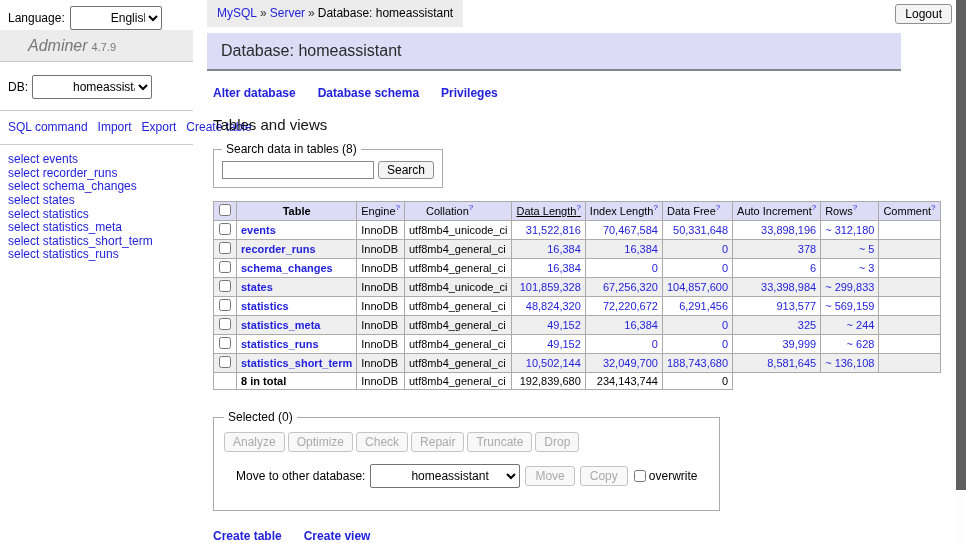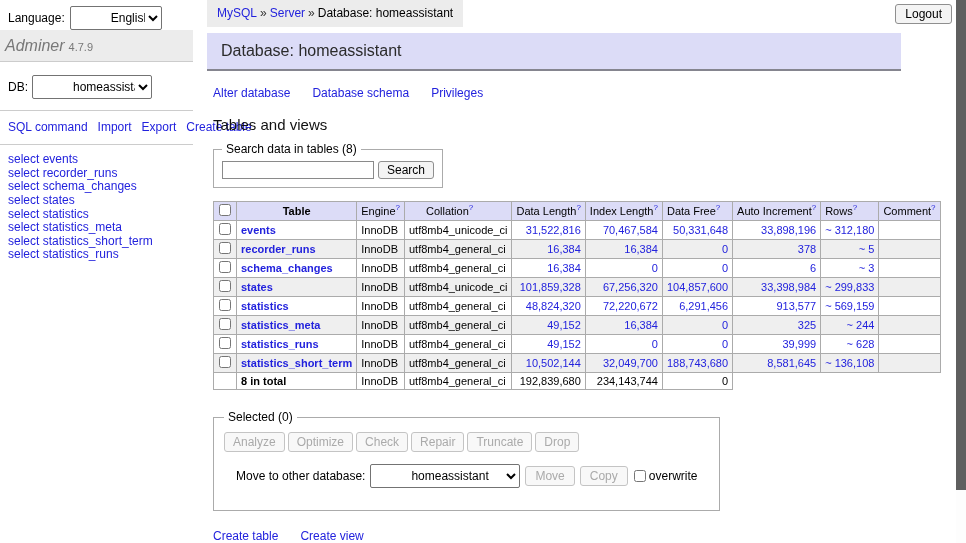--- a/index.html
+++ b/index.html
@@ -27,57 +27,57 @@
   button:disabled { color:#aaa; border-color:#c4c4c4; background:#f8f8f8; }
   #logout-button { position:absolute; top:4px; right:14px; }
 
   
   #scrollbar { position:absolute; top:0; right:0; width:10px; height:543px; background:#fdfdfd; }
   #scrollbar-thumb { position:absolute; top:0; left:0; width:10px; height:490px; background:#5f5f5f; }
 
   
   #menu { position:absolute; top:30px; left:0; width:193px; }
   #menu h1 {
-    margin:0; padding:7px 5px 6px; background:#ececec; border-bottom:1px solid #ccc;
+    margin:0; padding:7px 28px 6px; background:#ececec; border-bottom:1px solid #ccc;
     font-size:16px; font-weight:normal;
   }
   #menu h1 a { color:#787878; font-style:italic; }
   #menu .version { font-size:11px; color:#787878; margin-left:4px; }
   #menu .dbform { margin:0; padding:13px 8px 11px; border-bottom:1px solid #ccc; }
   #menu .dbform select { width:120px; margin-left:4px; }
   #menu .links { margin:0; padding:9px 8px 10px; border-bottom:1px solid #ccc; line-height:1.2; }
   #menu .links a { margin-right:10px; white-space:nowrap; }
   #menu ul { list-style:none; margin:8px 0 0; padding:0 8px; line-height:1.13; }
 
   
   #content { position:absolute; left:207px; top:0; width:700px; }
   #breadcrumb { display:inline-block; background:#ececec; padding:6px 10px 7px; }
   #breadcrumb .sep { color:#333; margin:0 3px; }
   h2#page-title {
     margin:6px 0 0; width:694px;
     background:#dcdcf7; border-bottom:2px solid #85858f;
     padding:9px 14px; font-size:16px; font-weight:normal; color:#2b2b2b;
   }
   .page { margin-left:6px; }
-  .linkrow { margin:15px 0 0; }
+  .linkrow { margin:15px 0 0;font-weight:bold; }
   .linkrow a { margin-right:22px; }
   h3 { font-size:15px; font-weight:normal; color:#111; margin:16px 0 9px; }
 
   fieldset { border:1px solid #ababab; margin:0; padding:5px 8px 8px; width:-moz-fit-content; width:fit-content; }
   legend { font-size:12px; padding:0 4px; }
   .search input[type=text] { width:152px; height:18px; border:1px solid #8a8a8a; padding:1px 4px; font:inherit; }
   .search button { margin-left:4px; padding:1px 8px; }
 
   table { border-collapse:collapse; margin-top:13px; font-size:11px; }
   th,td { border:1px solid #ababab; padding:2px 4px; height:13px; white-space:nowrap; vertical-align:middle; }
   thead th, thead td { background:#dcdcf7; }
   thead td { text-align:left; font-weight:normal; }
   th.col-table { font-weight:bold; text-align:center; min-width:118px; }
   .col-engine { min-width:40px; } .col-collation { min-width:94px;padding-left:21px; }
-  .col-dlen { min-width:62px; } .col-ilen { min-width:66px; } .col-dfree { min-width:54px; }
+  .col-dlen { min-width:62px;text-decoration:underline; } .col-ilen { min-width:66px; } .col-dfree { min-width:54px; }
   .col-ainc { min-width:80px; } .col-rows { min-width:46px; } .col-comment { min-width:50px; }
   sup { font-size:8px; line-height:0; }
   tbody th { text-align:left; font-weight:bold; }
   tbody th a { font-weight:bold; }
   td.num { text-align:right; }
   #rowsbody tr:nth-child(even) td, #rowsbody tr:nth-child(even) th { background:#efefef; }
   tr.total th, tr.total td { background:#fff; }
   tr.total th { font-weight:bold; }
   input[type=checkbox] { margin:0 1px; width:12px; height:12px; }
 

